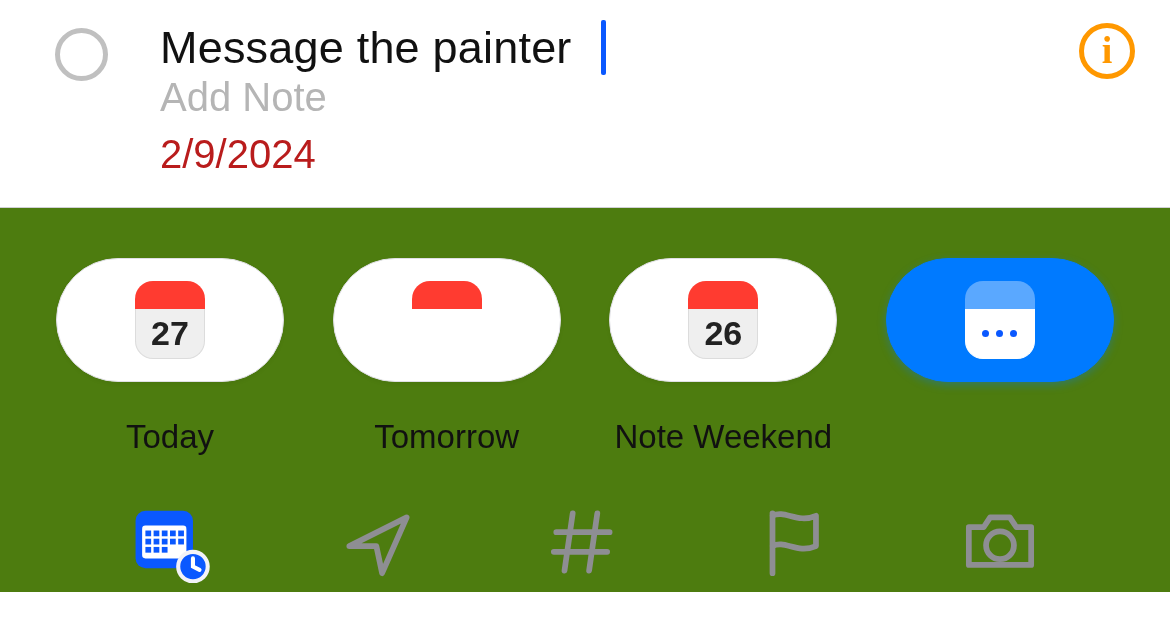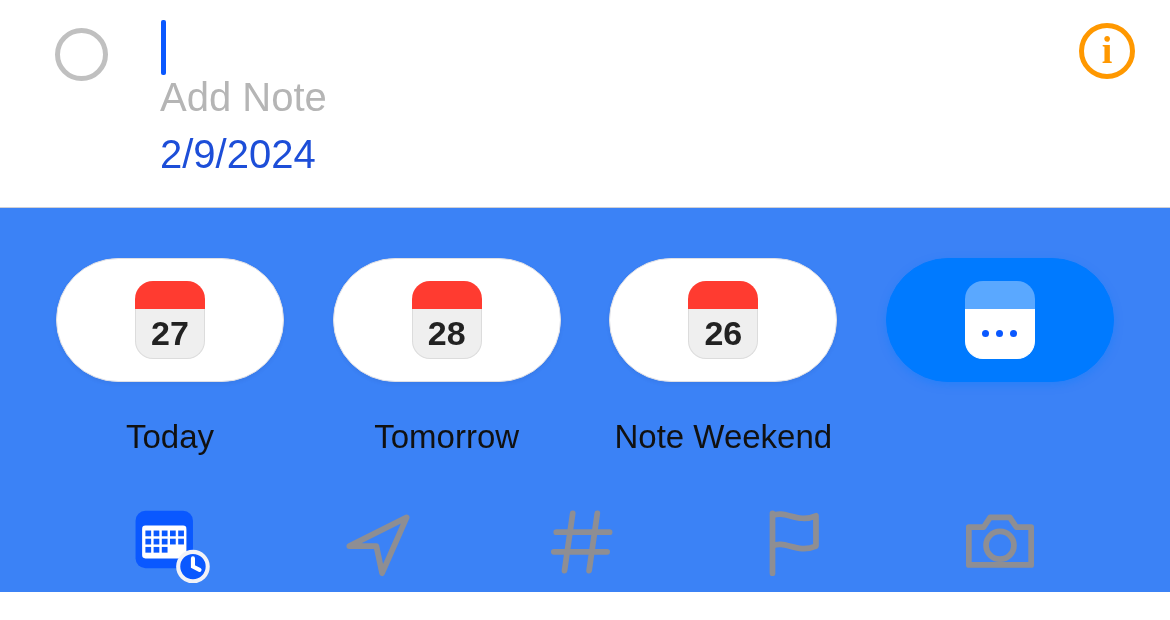--- a/index.html
+++ b/index.html
@@ -28,33 +28,33 @@
     }
     .cursor {
       width: 5px; height: 55px; background: #0a58ff; border-radius: 2px;
       margin-left: 1px;
     }
     .note-input {
       display: block; border: none; outline: none; 
       font-size: 40px; color: #ef4444;
     }
     .note-input::placeholder { color: #b5b5b5; }
-    .date-line { margin-top: 12px; font-size: 40px; color: #1d4ed8; font-weight: 400; }
+    .date-line { margin-top: 12px; font-size: 40px; color: #b91c1c; font-weight: 400; }
 
     .info-btn {
       flex: 0 0 auto;
       width: 56px; height: 56px; border: 5px solid #ff9800; border-radius: 50%;
       color: #ff9800; display: flex; align-items: center; justify-content: center;
       font-size: 38px; font-family: Georgia, serif; font-style: normal;
       margin-top: 3px;
     }
     .info-btn span { font-family: "Times New Roman", serif; font-weight: 600; transform: translateY(-1px); }
 
     .panel {
-      background: #3b82f6;
+      background: #4d7c0f;
       border-top: 1px solid #d0d0d5;
       padding: 50px 55px 0 55px;
       height: calc(620px - 235px);
     }
 
     .chips { display: flex; justify-content: space-between; }
     .chip-wrap { display: flex; flex-direction: column; align-items: center; width: 230px; }
     .chip {
       width: 228px; height: 124px;
       background: #fff;
@@ -88,20 +88,21 @@
     .tb svg { width: 82px; height: 82px; stroke:#8e8e93; }
     .tb.active svg { stroke:#0a58ff; }
   </style>
 </head>
 <body>
 
 <div class="top">
   <div class="radio"></div>
   <div class="fields">
     <div class="title-row">
+      <input type="text" class="title-input" value="Message the painter" size="19" style="width: 440px;">
       <div class="cursor"></div>
     </div>
     <input type="text" class="note-input" placeholder="Add Note" style="">
     <div class="date-line">2/9/2024</div>
   </div>
   <div class="info-btn">
       <span>i</span>
     </div>
 </div>
 
@@ -115,21 +116,20 @@
           <div class="cal-body">27</div>
         </div>
       </div>
       <div class="chip-label">Today</div>
     </div>
 
     <div class="chip-wrap">
       <div class="chip">
         <div class="cal-icon">
           <div class="cal-top"></div>
-          <div class="cal-body">28</div>
         </div>
       </div>
       <div class="chip-label">Tomorrow</div>
     </div>
 
     <div class="chip-wrap">
       <div class="chip">
         <div class="cal-icon">
           <div class="cal-top"></div>
           <div class="cal-body">26</div>

